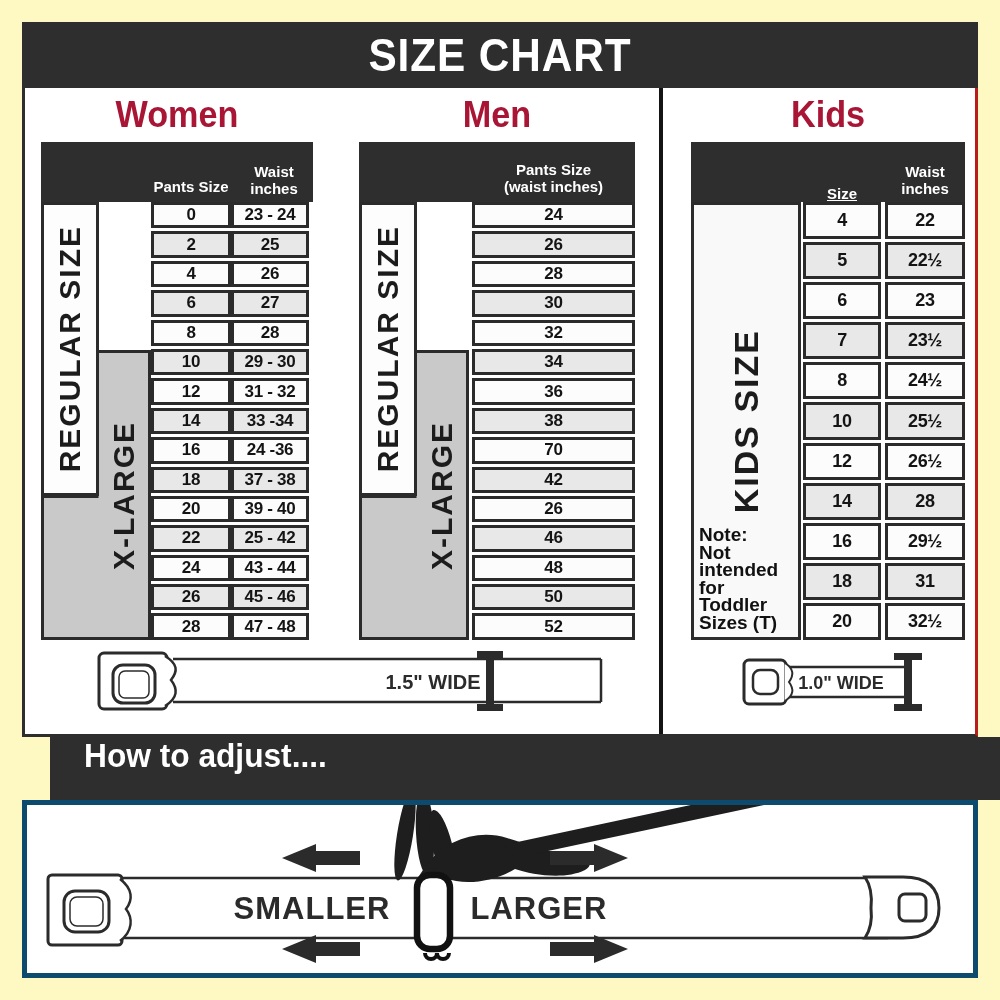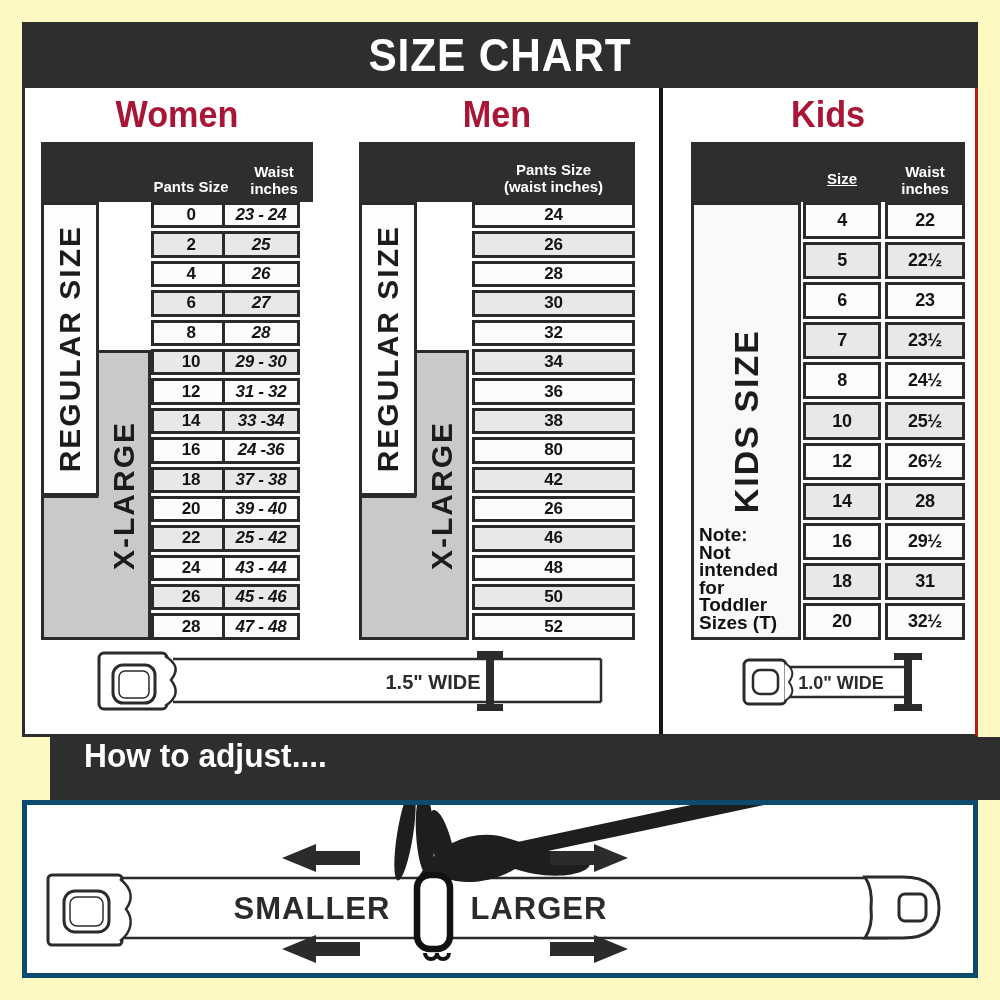--- a/index.html
+++ b/index.html
@@ -83,21 +83,21 @@
           <div class="cell">12</div>
           <div class="cell alt">14</div>
           <div class="cell">16</div>
           <div class="cell alt">18</div>
           <div class="cell">20</div>
           <div class="cell alt">22</div>
           <div class="cell">24</div>
           <div class="cell alt">26</div>
           <div class="cell">28</div>
         </div>
-      <div class="col" style="left:181px;width:78px;font-style:italic;">
+      <div class="col" style="left:190px;width:78px;">
           <div class="cell">23 - 24</div>
           <div class="cell alt">25</div>
           <div class="cell">26</div>
           <div class="cell alt">27</div>
           <div class="cell">28</div>
           <div class="cell alt">29 - 30</div>
           <div class="cell">31 - 32</div>
           <div class="cell alt">33 -34</div>
           <div class="cell">24 -36</div>
           <div class="cell alt">37 - 38</div>
@@ -128,33 +128,33 @@
       </div>
       <div class="col" style="left:113px;width:163px;">
           <div class="cell">24</div>
           <div class="cell alt">26</div>
           <div class="cell">28</div>
           <div class="cell alt">30</div>
           <div class="cell">32</div>
           <div class="cell alt">34</div>
           <div class="cell">36</div>
           <div class="cell alt">38</div>
-          <div class="cell">80</div>
+          <div class="cell">70</div>
           <div class="cell alt">42</div>
           <div class="cell">26</div>
           <div class="cell alt">46</div>
           <div class="cell">48</div>
           <div class="cell alt">50</div>
           <div class="cell">52</div>
         </div>
     </div>
 
     <div class="sizetable kidstable" style="left:666px;top:54px;width:274px;">
       <div class="thead">
-        <div class="hlab" style="left:112px;width:78px;bottom:15px;text-decoration:underline;">Size</div>
+        <div class="hlab" style="left:112px;width:78px;bottom:0;text-decoration:underline;">Size</div>
         <div class="hlab" style="left:194px;width:80px;bottom:5px;">
           <div>Waist</div>
           <div>inches</div>
         </div>
       </div>
       <div class="kids-side">
         <div class="vwrap">
           <span class="vlabel">KIDS SIZE</span>
         </div>
         <div class="note">

